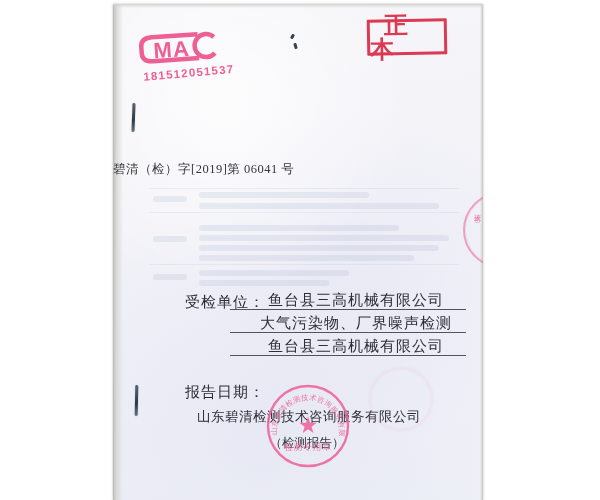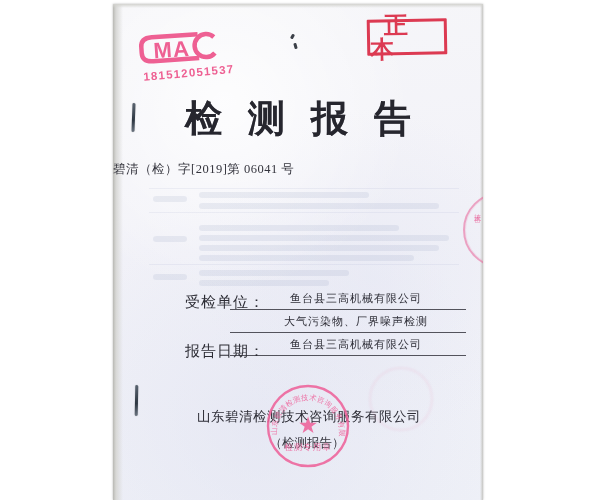--- a/index.html
+++ b/index.html
@@ -83,21 +83,21 @@
 
   
   .field-row{position:absolute;left:0;width:100%;height:22px;}
   .field-label{
     position:absolute;left:72px;top:0;
     font-size:15px;font-weight:400;color:#2c2c34;letter-spacing:1px;
   }
   .field-line{
     position:absolute;left:117px;top:-2px;width:220px;height:18px;
     border-bottom:1.3px solid #53535c;text-align:center;
-    font-size:11px;color:#2e2e37;letter-spacing:1px;white-space:nowrap;padding-left:16px;
+    font-size:15px;color:#2e2e37;letter-spacing:1px;white-space:nowrap;padding-left:16px;
   }
 
   
   .footer-company{
     position:absolute;left:0;top:404px;width:100%;
     text-align:center;font-size:13.5px;color:#2e2e37;letter-spacing:.5px;
     transform:translateX(11px);
   }
   .footer-sealnote{
     position:absolute;left:0;top:431px;width:100%;
@@ -141,21 +141,20 @@
       <svg width="82" height="30" viewBox="0 0 82 30">
         <path d="M 60,3 H 14 Q 3,3 3,12 V 18 Q 3,27 14,27 H 60" fill="none" stroke="#ee6093" stroke-width="4.5"></path>
         <path d="M 76,7 A 11.5,11.5 0 1 0 76,23" fill="none" stroke="#ee6093" stroke-width="4.5"></path>
         <text x="15" y="24" font-family="Liberation Sans, DejaVu Sans, sans-serif" font-size="22" font-weight="bold" fill="#ee6093" letter-spacing="1">MA</text>
       </svg>
       <div class="cma-number">181512051537</div>
     </div>
 
     <div class="original-stamp">正本</div>
 
-    <div class="doc-title">检测报告</div>
 
     <div class="report-no">碧清（检）字[2019]第 06041 号</div>
 
     <div>
       <div class="bleed-line" style="left:36px;top:184px;width:310px;"></div>
       <div class="bleed" style="left:86px;top:188px;width:170px;"></div>
       <div class="bleed" style="left:86px;top:199px;width:240px;"></div>
       <div class="bleed-line" style="left:36px;top:208px;width:310px;"></div>
       <div class="bleed" style="left:40px;top:192px;width:34px;"></div>
       <div class="bleed" style="left:86px;top:221px;width:200px;"></div>
@@ -173,21 +172,21 @@
       <div class="field-row" style="top:289px;">
         <span class="field-label">受检单位：</span>
         <span class="field-line">鱼台县三高机械有限公司</span>
       </div>
       <div class="field-row" style="top:312px;">
         <span class="field-line">大气污染物、厂界噪声检测</span>
       </div>
       <div class="field-row" style="top:335px;">
         <span class="field-line">鱼台县三高机械有限公司</span>
       </div>
-      <div class="field-row" style="top:338px;">
+      <div class="field-row" style="top:379px;">
         <span class="field-label">报告日期：</span>
       </div>
     </div>
 
     <div class="footer-company">山东碧清检测技术咨询服务有限公司</div>
     <div class="footer-sealnote">（检测报告）</div>
 
     <div class="ghost-seal"></div>
 
     <svg class="main-seal" viewBox="0 0 86 86">

